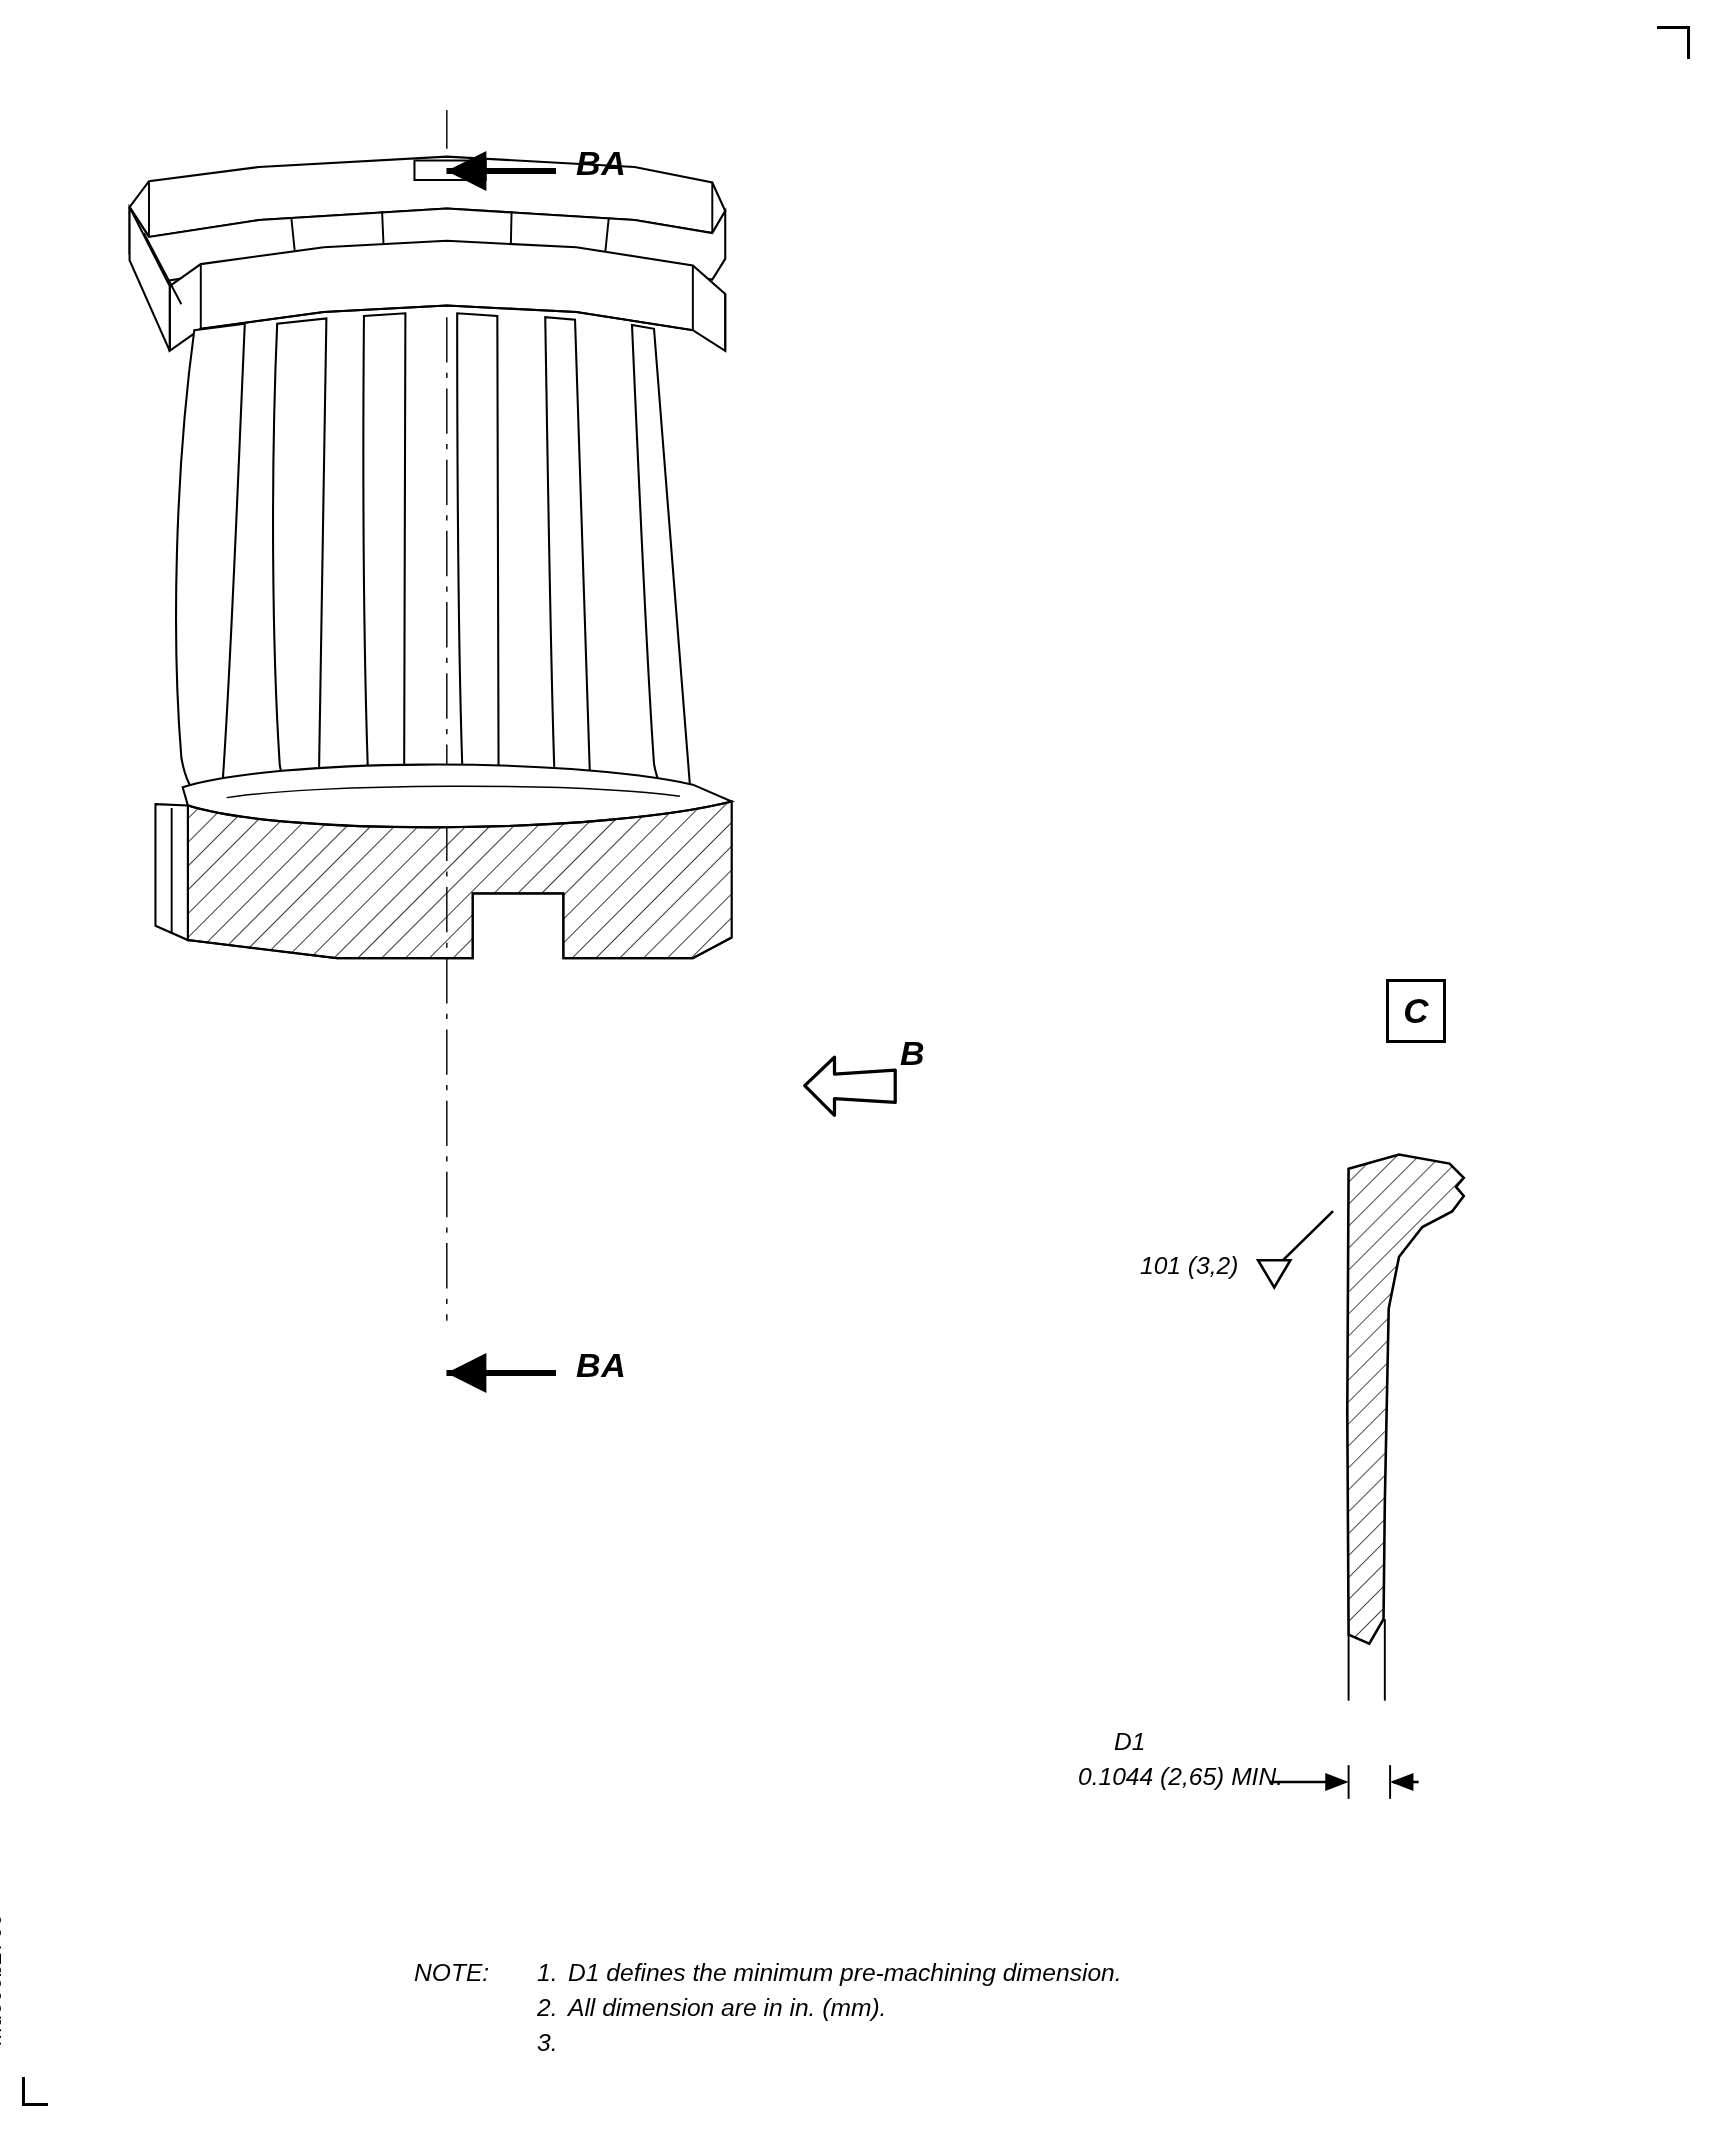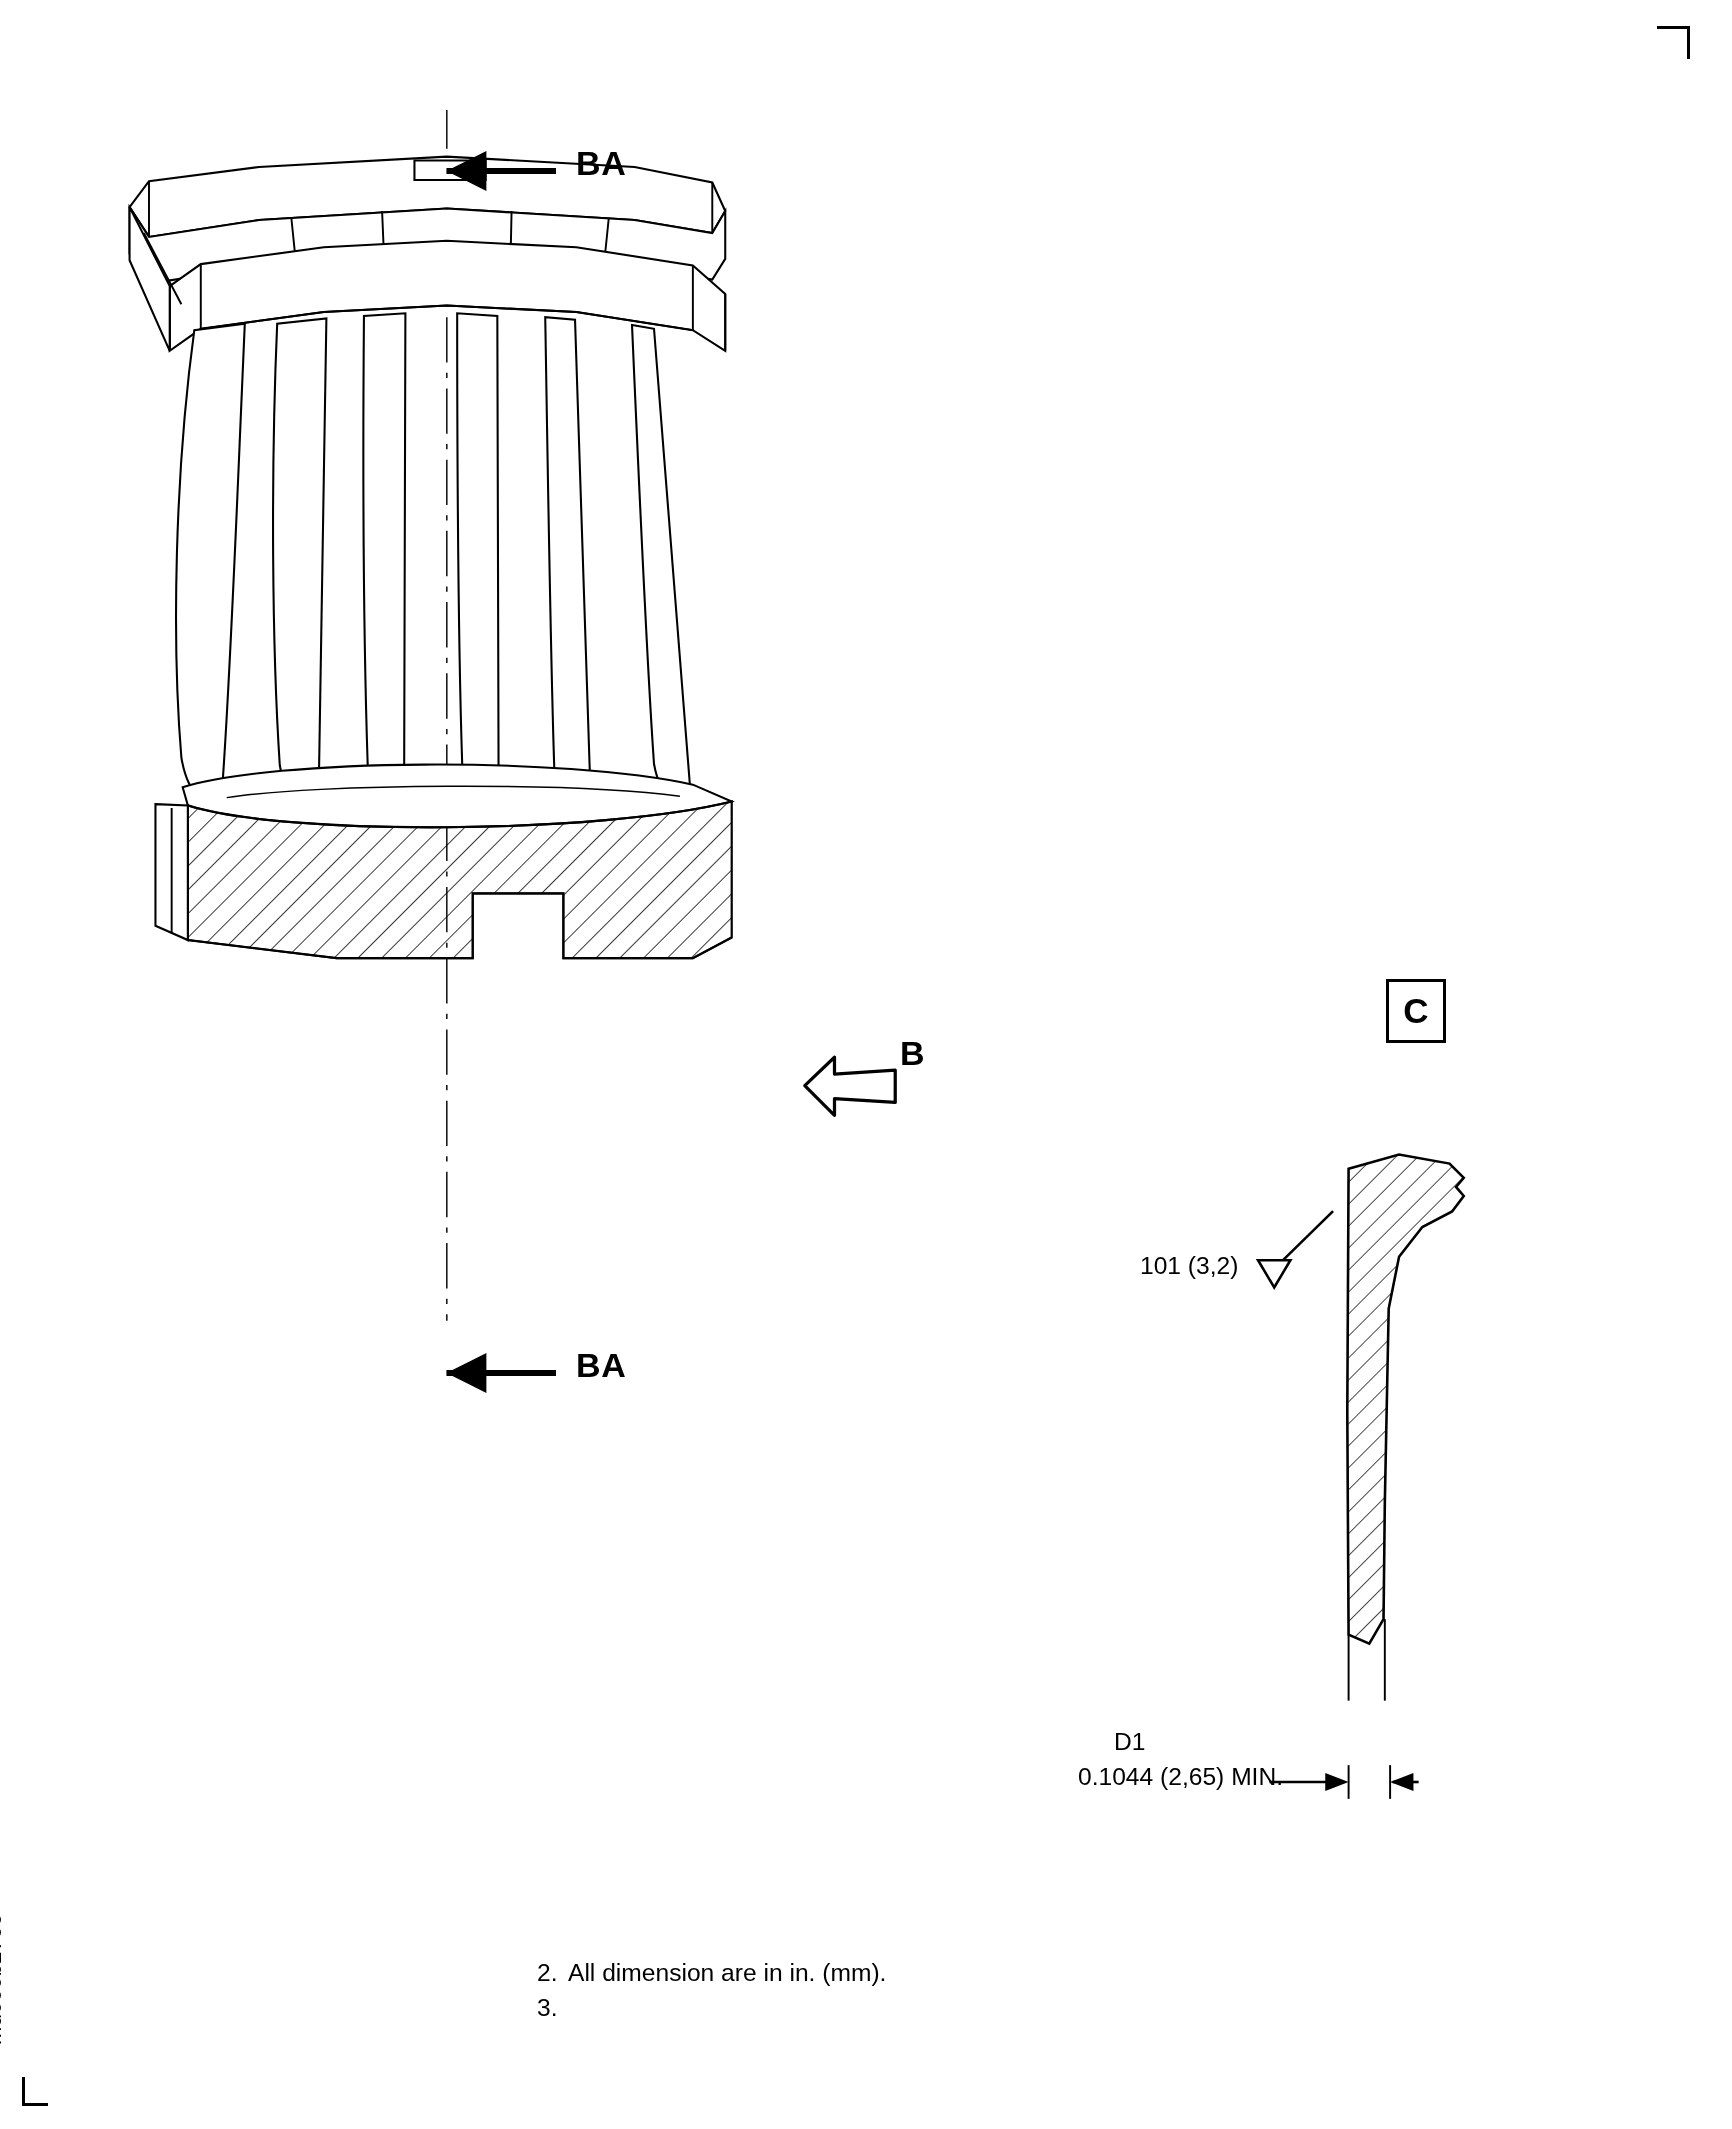--- a/index.html
+++ b/index.html
@@ -10,20 +10,21 @@
   body {
     font-family: "Liberation Sans", sans-serif;
     color: #000000;
   }
   #page {
     position: relative;
     width: 1726px;
     height: 2129px;
     background: #ffffff;
     overflow: hidden;
+    font-style: italic;
   }
   .abs { position: absolute; }
 
   
   .crop-tr {
     position: absolute;
     top: 26px; right: 36px;
     width: 30px; height: 30px;
     border-top: 3.2px solid #000;
     border-right: 3.2px solid #000;
@@ -220,20 +221,25 @@
     <line x1="10" y1="40" x2="120" y2="40" stroke="#000" stroke-width="4"></line>
     <polygon points="132,40 96,26 96,54" fill="#000"></polygon>
     <line x1="200" y1="40" x2="240" y2="40" stroke="#000" stroke-width="4"></line>
     <polygon points="196,40 232,26 232,54" fill="#000"></polygon>
     <line x1="132" y1="14" x2="132" y2="66" stroke="#000" stroke-width="3"></line>
     <line x1="196" y1="14" x2="196" y2="66" stroke="#000" stroke-width="3"></line>
   </svg>
 
   <div class="notes">
     <div class="row">
+      <span class="lead">NOTE:</span>
+      <span class="num">1.</span>
+      <span>D1 defines the minimum pre-machining dimension.</span>
+    </div>
+    <div class="row">
       <span class="lead"></span>
       <span class="num">2.</span>
       <span>All dimension are in in. (mm).</span>
     </div>
     <div class="row">
       <span class="lead"></span>
       <span class="num">3.</span>
     </div>
   </div>
 

